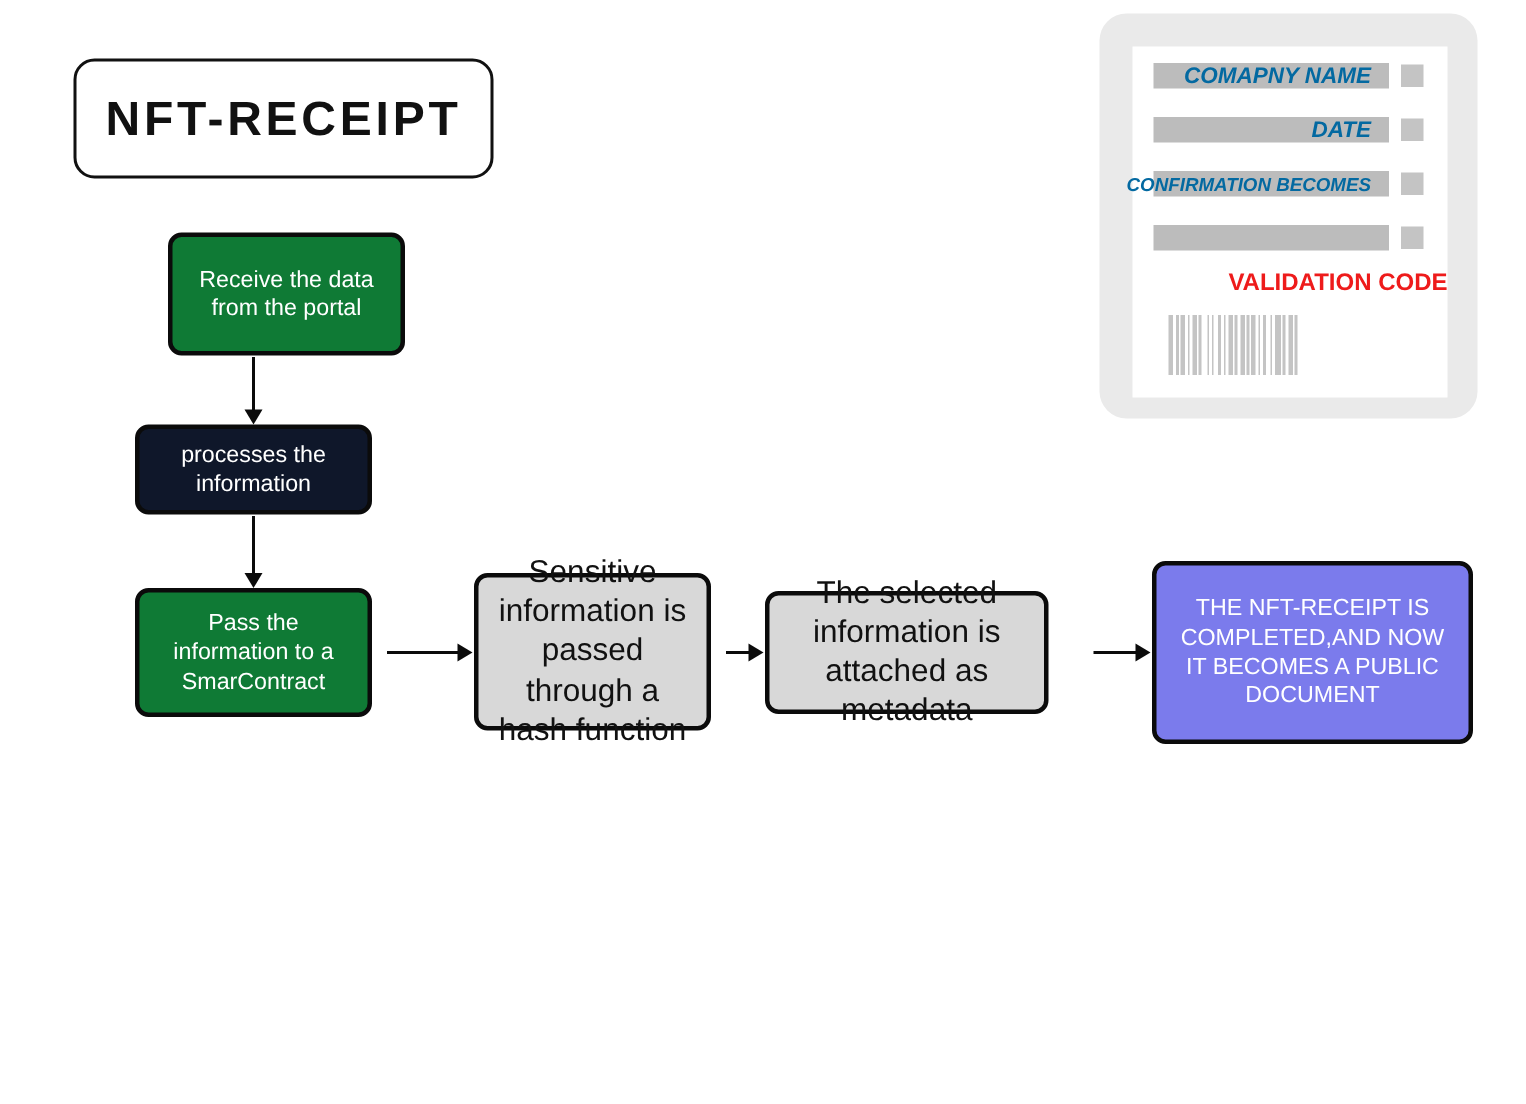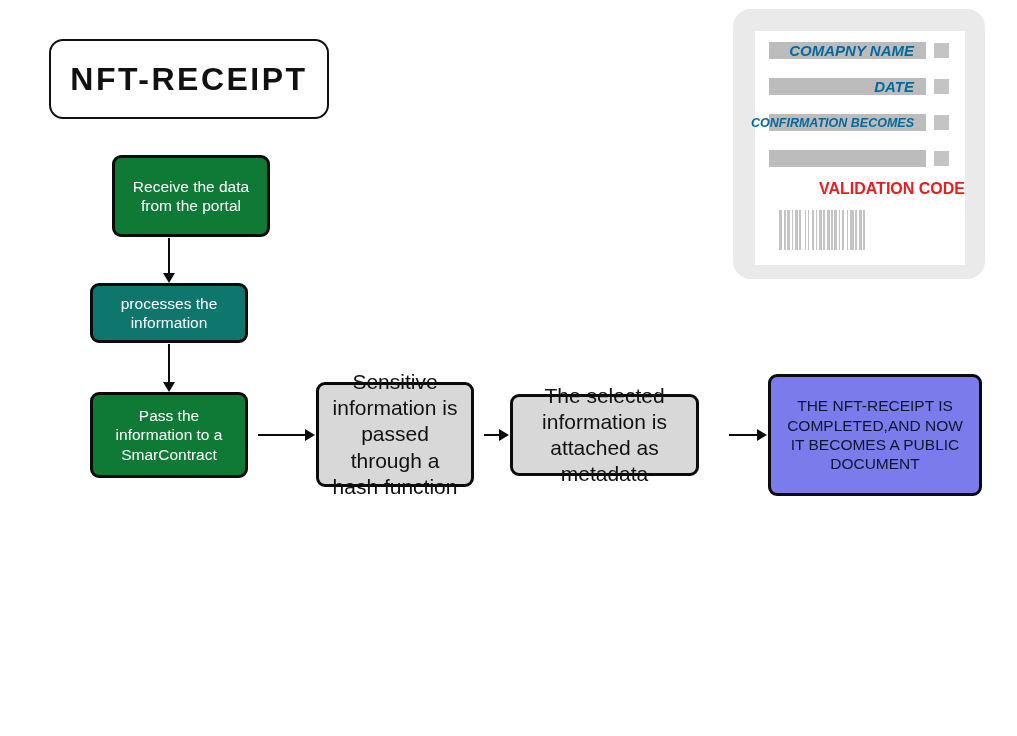--- a/index.html
+++ b/index.html
@@ -223,25 +223,25 @@
   #caption .cap-line { display: block; }
 </style>
 </head>
 <body>
 
 <div id="title-box">
   <span class="title-text">NFT-RECEIPT</span>
 </div>
 
 <div class="node green" id="node-receive" style="background: rgb(15, 122, 53); color: rgb(255, 255, 255);">Receive the data from the portal</div>
-<div class="node green" id="node-process" style="background: #0f766e; color: rgb(255, 255, 255);">processes the information</div>
+<div class="node green" id="node-process" style="background: #0f172a; color: rgb(255, 255, 255);">processes the information</div>
 <div class="node green" id="node-pass" style="background: rgb(15, 122, 53); color: rgb(255, 255, 255);">Pass the information to a SmarContract</div>
 <div class="node gray" id="node-hash" style="background: rgb(216, 216, 216); color: rgb(17, 17, 17);">Sensitive information is passed through a hash function</div>
 <div class="node gray" id="node-metadata" style="background: rgb(216, 216, 216); color: rgb(17, 17, 17);">The selected information is attached as metadata</div>
-<div class="node purple" id="node-public" style="background: rgb(123, 123, 236); color: #0f172a;">THE NFT-RECEIPT IS COMPLETED,AND NOW IT BECOMES A PUBLIC DOCUMENT</div>
+<div class="node purple" id="node-public" style="background: rgb(123, 123, 236); color: #ffffff;">THE NFT-RECEIPT IS COMPLETED,AND NOW IT BECOMES A PUBLIC DOCUMENT</div>
 
 <div class="arrow-v" id="arrow-receive-process"></div>
 <div class="arrow-v" id="arrow-process-pass"></div>
 <div class="arrow-h" id="arrow-pass-hash"></div>
 <div class="arrow-h" id="arrow-hash-metadata"></div>
 <div class="arrow-h" id="arrow-metadata-public"></div>
 
 <div id="receipt-frame" style="background: rgb(234, 234, 234);"></div>
 <div id="receipt-page" style="background: rgb(255, 255, 255);"></div>
 

